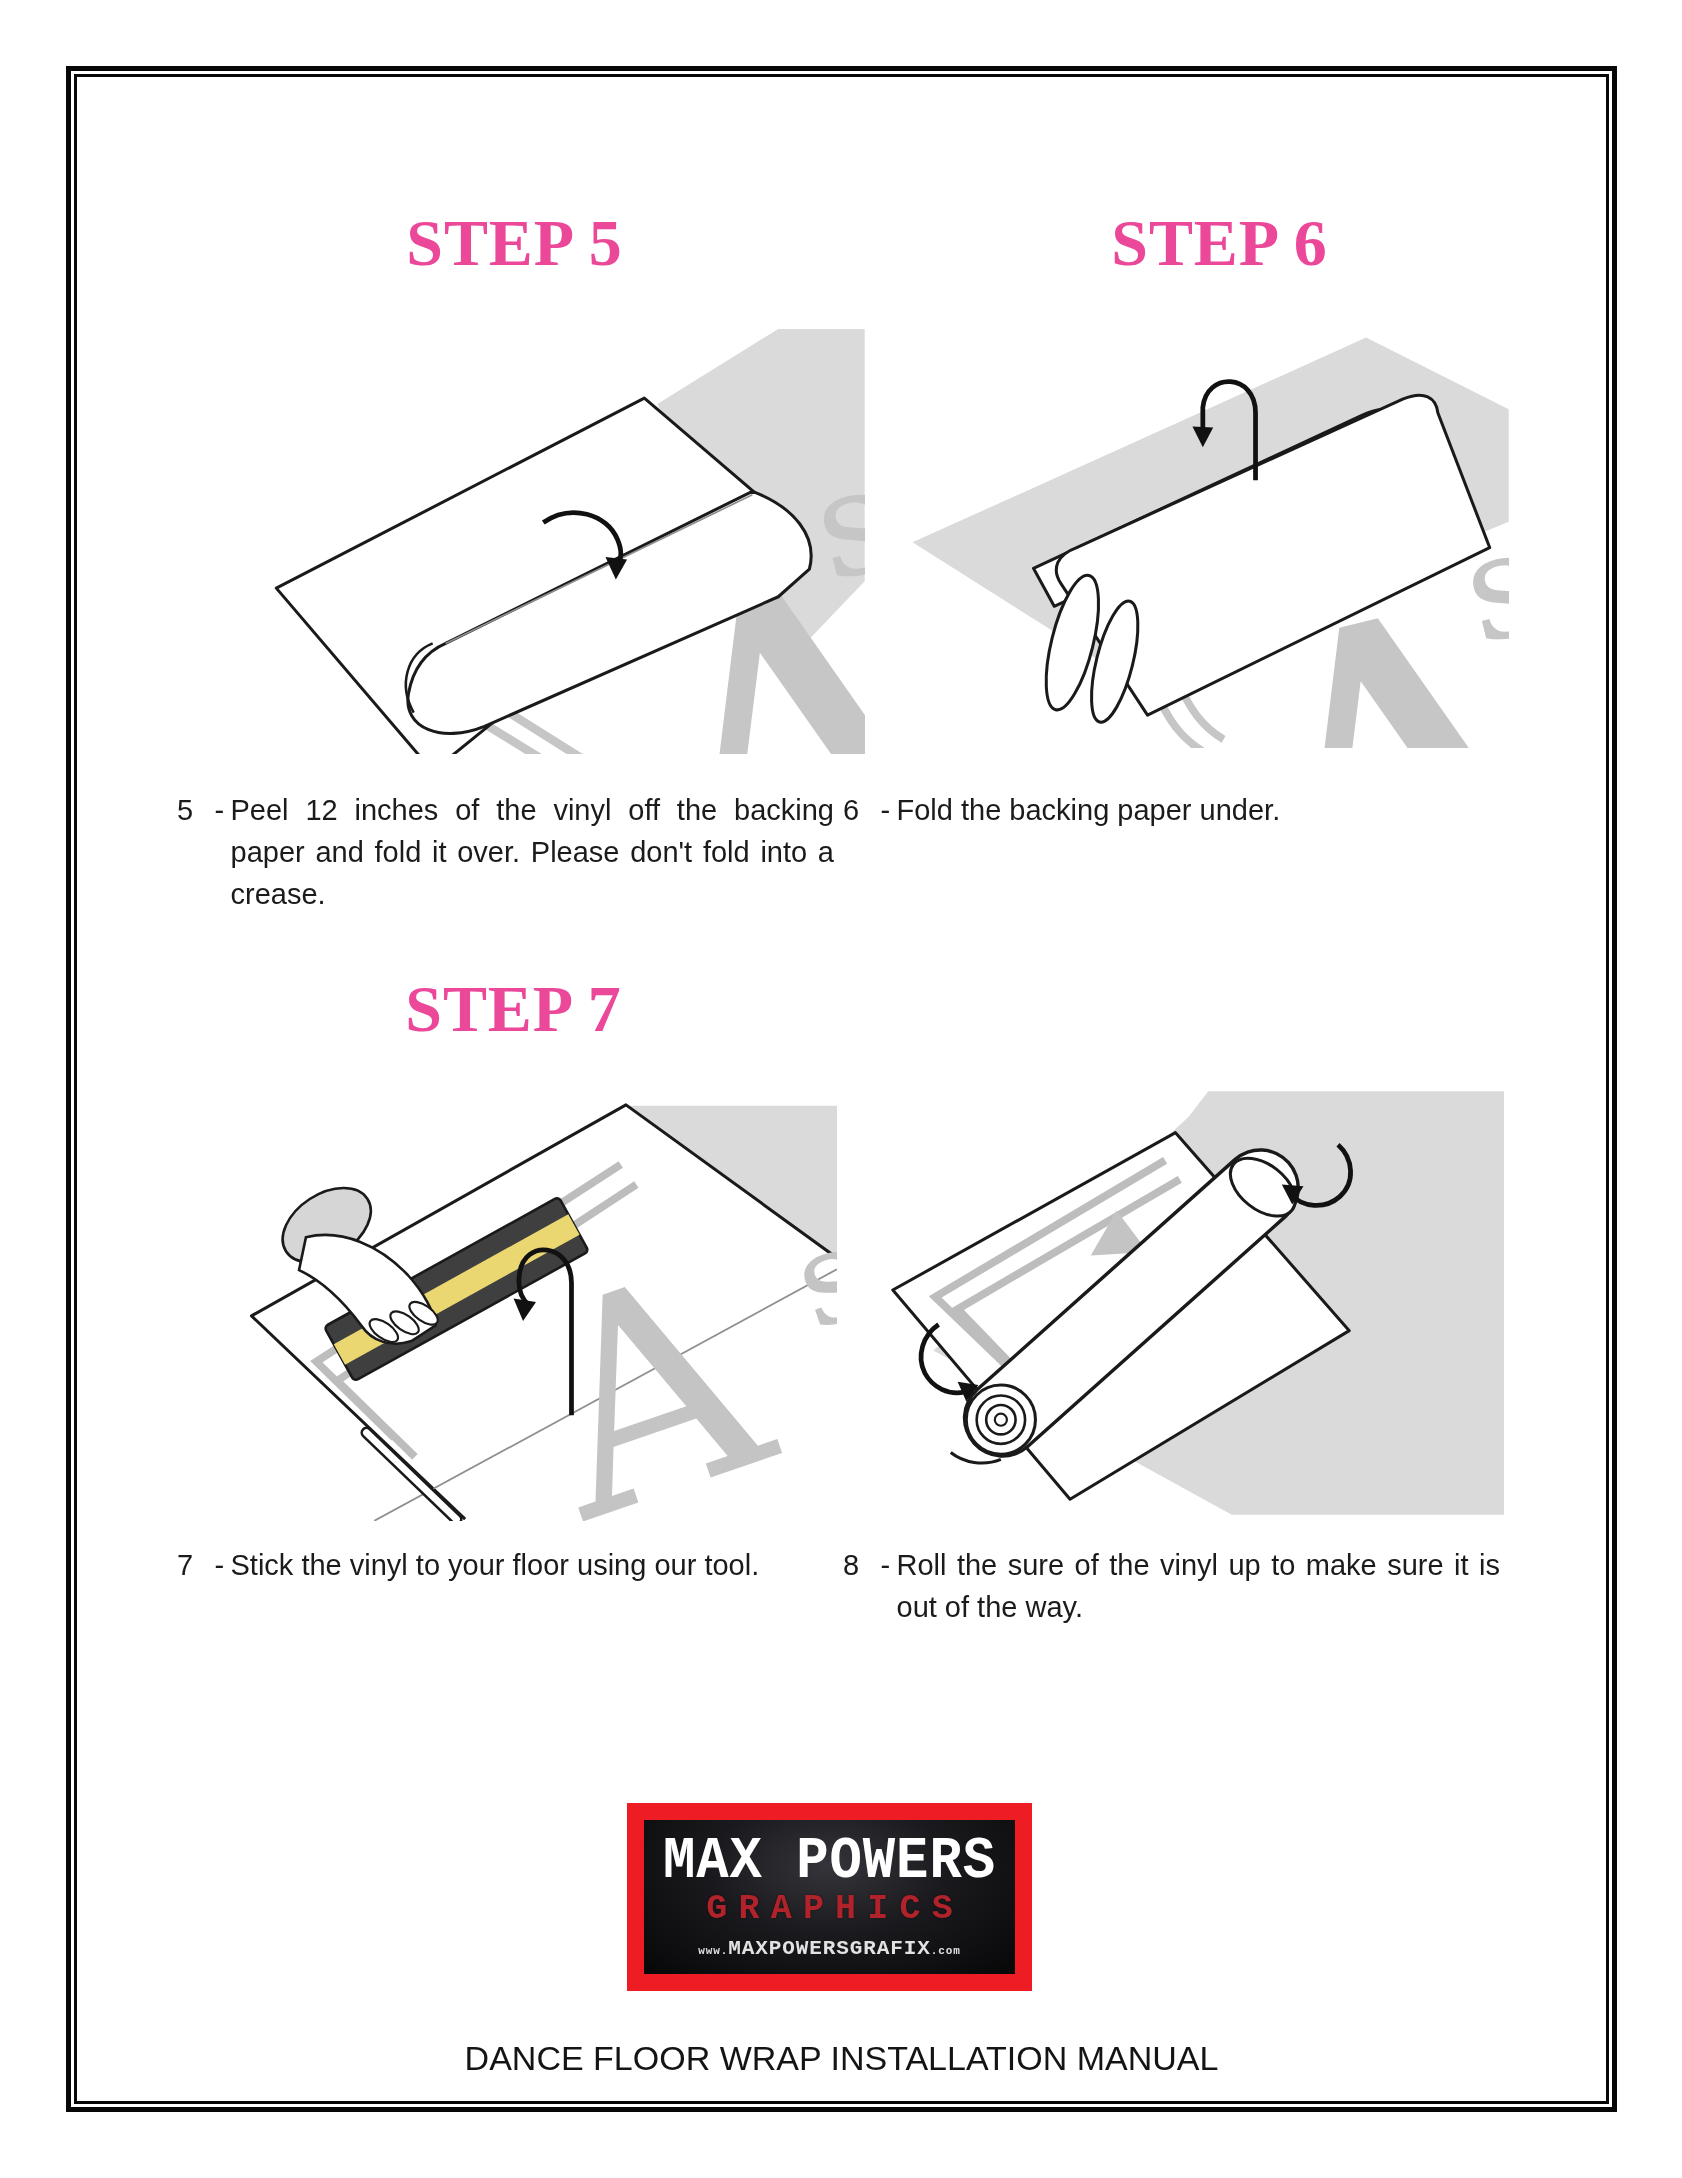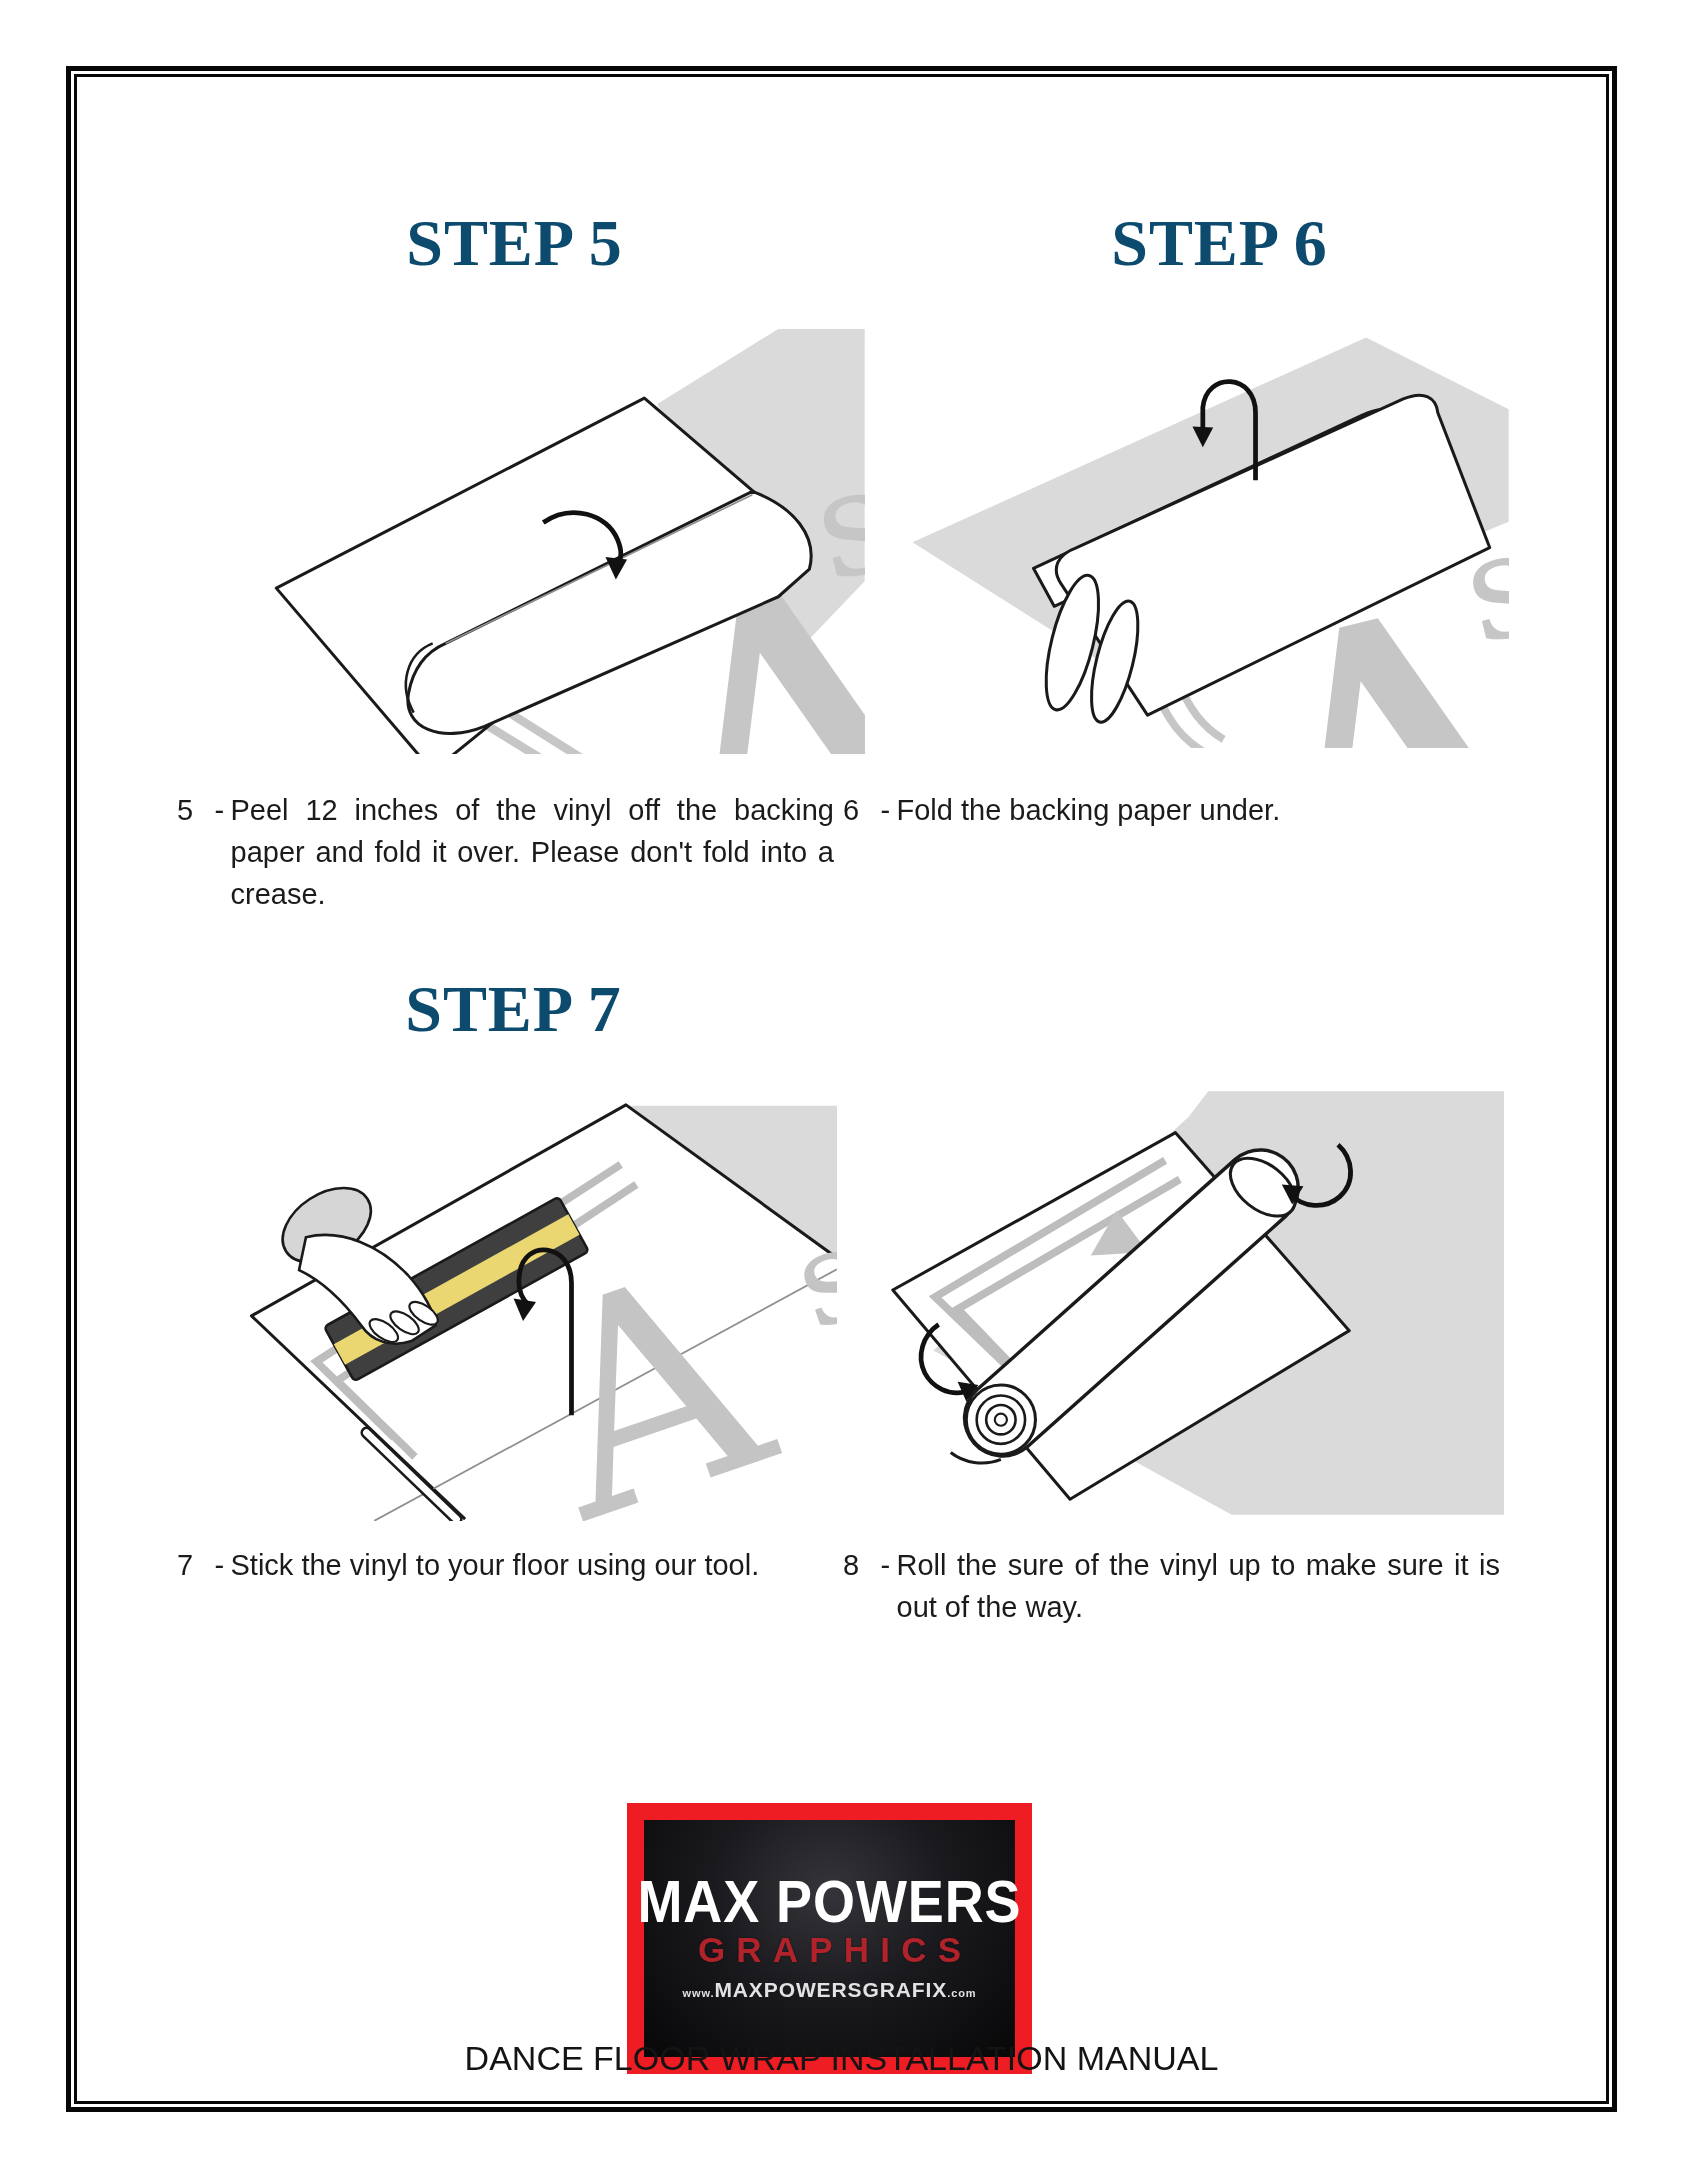--- a/index.html
+++ b/index.html
@@ -5,21 +5,21 @@
   html,body{margin:0;padding:0;background:#ffffff;}
   .page{position:relative;width:1683px;height:2178px;background:#ffffff;overflow:hidden;
         font-family:"Liberation Sans",sans-serif;color:#1c1c1c;}
   
   .frame-outer{position:absolute;left:66px;top:66px;right:66px;bottom:66px;
                border:5.2px solid #070707;}
   .frame-inner{position:absolute;inset:2.6px;border:3.5px solid #070707;}
   
   .step-title{position:absolute;width:363px;margin:0;text-align:center;
               font-family:"Liberation Serif","DejaVu Serif",serif;
-              font-weight:bold;font-size:66px;line-height:78px;color:#0c4a6e;
+              font-weight:bold;font-size:66px;line-height:78px;color:#ec4899;
               letter-spacing:0.9px;}
   .t5{left:333px;top:204px;}
   .t6{left:1038px;top:204px;}
   .t7{left:332px;top:970px;}
   .t8{left:996px;top:970px;}
   
   .illo{position:absolute;}
   .i5{left:225px;top:322px;width:640px;height:432px;}
   .i6{left:869px;top:316px;width:640px;height:432px;}
   .i7{left:197px;top:1071px;width:640px;height:450px;}
@@ -29,22 +29,22 @@
   .desc{position:absolute;width:657px;display:flex;align-items:flex-start;
         font-size:29px;line-height:42px;color:#1b1b1b;}
   .desc .num{width:31px;flex:0 0 31px;}
   .desc .dash{width:22.5px;flex:0 0 22.5px;text-align:center;}
   .desc .txt{flex:1;margin:0;text-align:justify;}
   .d5{left:177px;top:789px;}
   .d6{left:843px;top:789px;}
   .d7{left:177px;top:1544px;}
   .d8{left:843px;top:1544px;}
   
-  .logo{position:absolute;left:627px;top:1803px;width:405px;height:271px;
-        background:#ee1c23;}
+  .logo{position:absolute;left:627px;top:1803px;width:405px;height:188px;
+        background:#ee1c23;font-family:Liberation Mono, monospace;}
   .logo-inner{position:absolute;inset:17.3px;
         background:radial-gradient(ellipse at 50% 30%, #34343a 0%, #1a1a1e 45%, #070708 100%);
         display:flex;flex-direction:column;align-items:center;justify-content:center;}
   .logo-name{font-weight:bold;font-size:54px;line-height:55px;color:#ffffff;
              letter-spacing:0.9px;transform:scaleY(1.08);white-space:nowrap;}
   .logo-sub{font-weight:bold;font-size:35px;line-height:40px;color:#b0232b;
             letter-spacing:11.2px;padding-left:11.2px;white-space:nowrap;
             text-shadow:0 0 1.7px rgba(0,0,0,.6);}
   .logo-url{margin-top:8.6px;font-weight:bold;font-size:21px;color:#e2e2e2;
             white-space:nowrap;letter-spacing:0.9px;}

